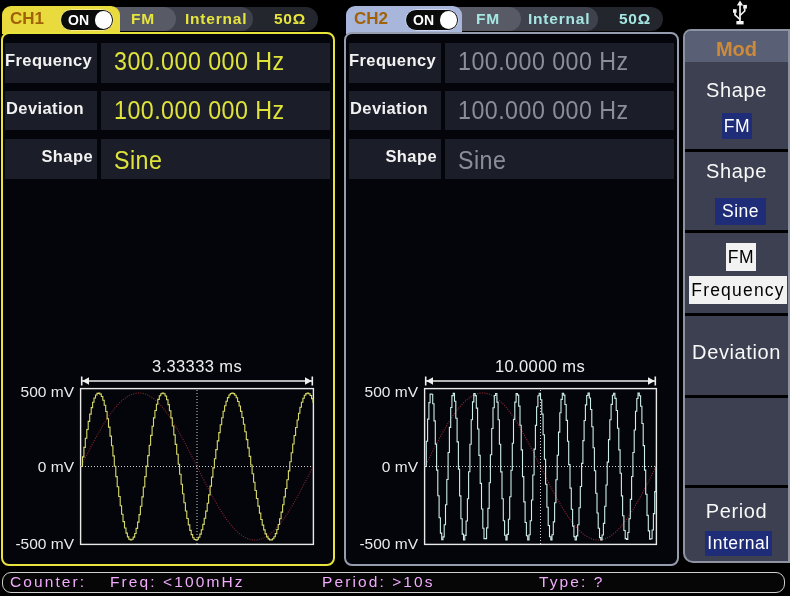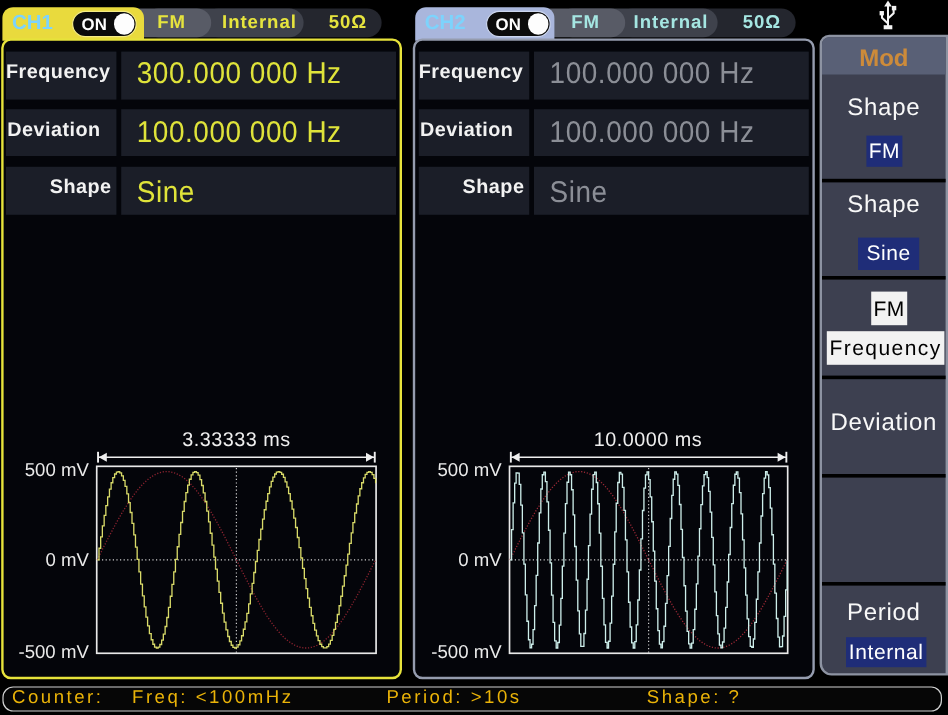--- a/index.html
+++ b/index.html
@@ -3,35 +3,35 @@
 <meta charset="utf-8">
 <style>
 html,body{margin:0;padding:0;background:#000;}
 body{width:790px;height:596px;position:relative;overflow:hidden;
   font-family:"Liberation Sans",sans-serif;}
 .abs{position:absolute;}
 .pill{position:absolute;top:7px;height:24px;border-radius:12px;}
 .ptxt{position:absolute;top:7px;height:24px;line-height:24px;font-weight:bold;
   font-size:15.5px;letter-spacing:0.8px;text-align:center;}
 .tab{position:absolute;top:6px;height:28px;border-radius:9px 9px 0 0;}
-.tabtxt{position:absolute;font-weight:bold;font-size:17px;color:#7dd3fc;top:9px;}
+.tabtxt{position:absolute;font-weight:bold;font-size:17px;color:#a16207;top:9px;}
 .tog{position:absolute;top:9px;width:52px;height:19.5px;background:#0b0b0b;
   border-radius:11px;}
 .tog .on{position:absolute;left:7px;top:1px;font-size:14px;font-weight:bold;
   color:#fff;line-height:18px;}
 .tog .knob{position:absolute;right:1px;top:1px;width:17.5px;height:17.5px;
   border-radius:50%;background:#fdfdfd;}
 .panel{position:absolute;top:32px;height:530px;border-radius:8px;background:#04050a;}
 .cell{position:absolute;background:#1b1e28;}
 .lab{font-weight:bold;font-size:16.5px;color:#f2f2f2;letter-spacing:0.4px;}
 .val{font-size:25px;letter-spacing:0.5px;transform:scaleX(0.93);transform-origin:0 0;white-space:pre;}
 .sbtxt{position:absolute;width:103px;text-align:center;color:#f8f8f8;font-size:20px;letter-spacing:0.6px;}
 .sbbox{position:absolute;text-align:center;font-size:17.5px;letter-spacing:0.5px;}
 .sep{position:absolute;left:685px;width:103px;height:3px;background:#000;}
-.ctext{position:absolute;top:572.5px;color:#eab308;font-size:15.5px;letter-spacing:2.1px;}
+.ctext{position:absolute;top:572.5px;color:#f0abfc;font-size:15.5px;letter-spacing:2.1px;}
 </style>
 </head>
 <body>
 
 <div class="pill" style="left:170px;width:148px;background:#24262e;"></div>
 <div class="pill" style="left:120px;width:133px;background:#3f424c;"></div>
 <div class="pill" style="left:58px;width:118px;background:#585b66;"></div>
 <div class="tab" style="left:2px;width:118px;background:#e9da3d;"></div>
 <div class="tabtxt" style="left:10px;">CH1</div>
 <div class="tog" style="left:60px;border:1px solid #f5ec85;">
@@ -149,13 +149,13 @@
 <div class="sbbox" style="left:689px;top:276px;width:98px;height:28px;line-height:28px;background:#f2f2f2;color:#000;letter-spacing:1.2px;">Frequency</div>
 <div class="sbtxt" style="left:685px;top:341px;">Deviation</div>
 <div class="sbtxt" style="left:685px;top:500px;">Period</div>
 <div class="sbbox" style="left:705px;top:531px;width:67px;height:25px;line-height:25px;background:#1f2d78;color:#fff;">Internal</div>
 
 <div class="abs" style="left:2px;top:571.5px;width:781px;height:19px;background:#060606;
   border:1.5px solid #cfcfcf;border-radius:9px;"></div>
 <div class="ctext" style="left:10px;">Counter:</div>
 <div class="ctext" style="left:110px;">Freq: &lt;100mHz</div>
 <div class="ctext" style="left:322px;">Period: &gt;10s</div>
-<div class="ctext" style="left:539px;">Shape: ?</div>
+<div class="ctext" style="left:539px;">Type: ?</div>
 
 </body></html>

